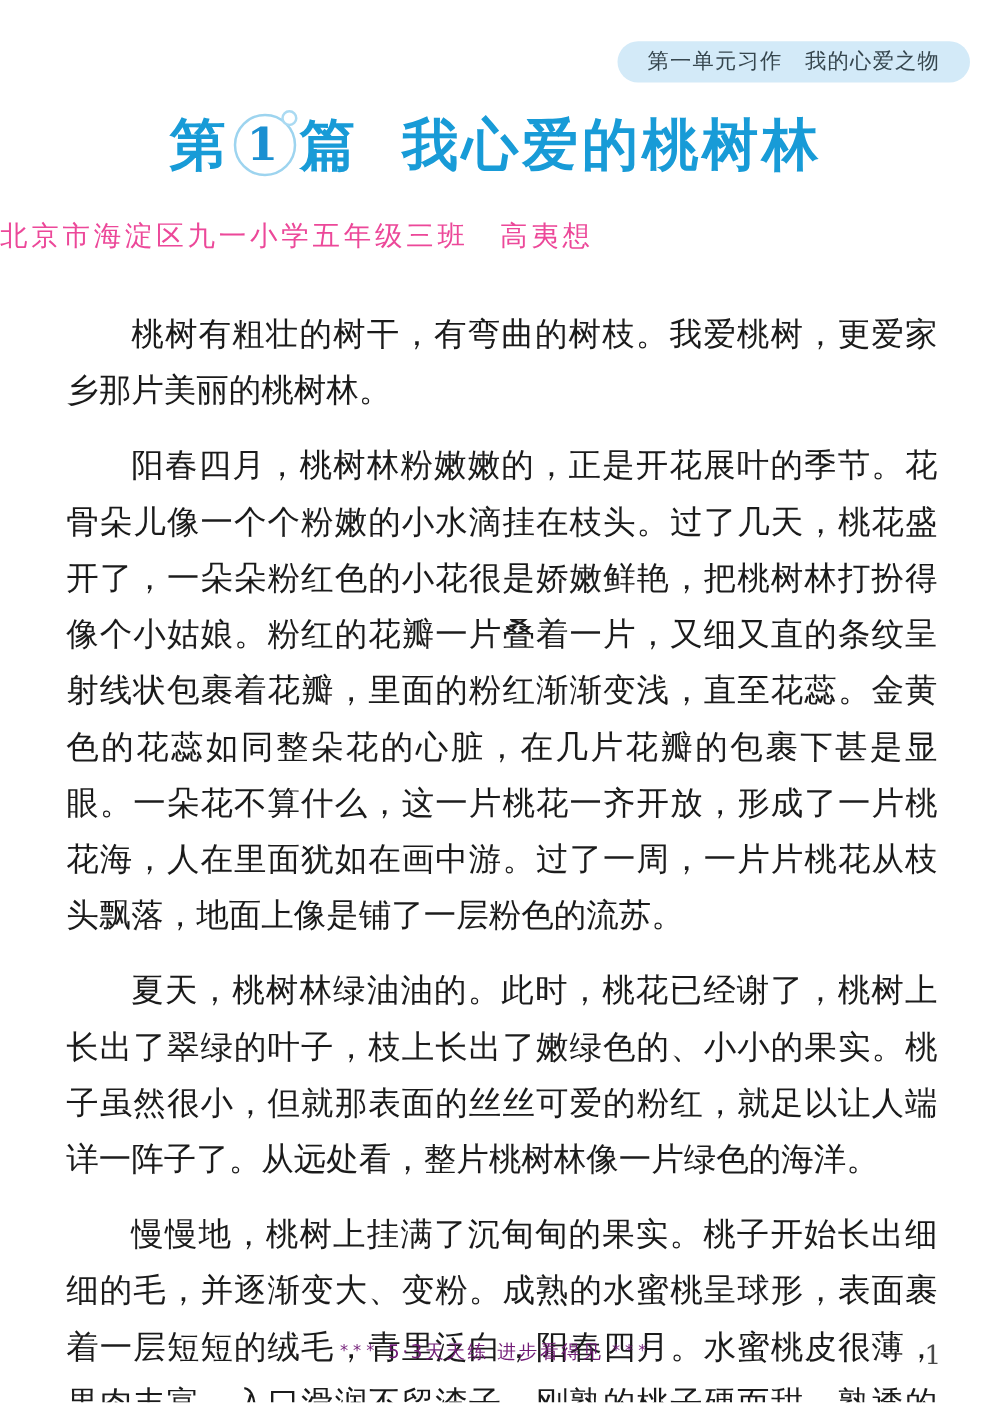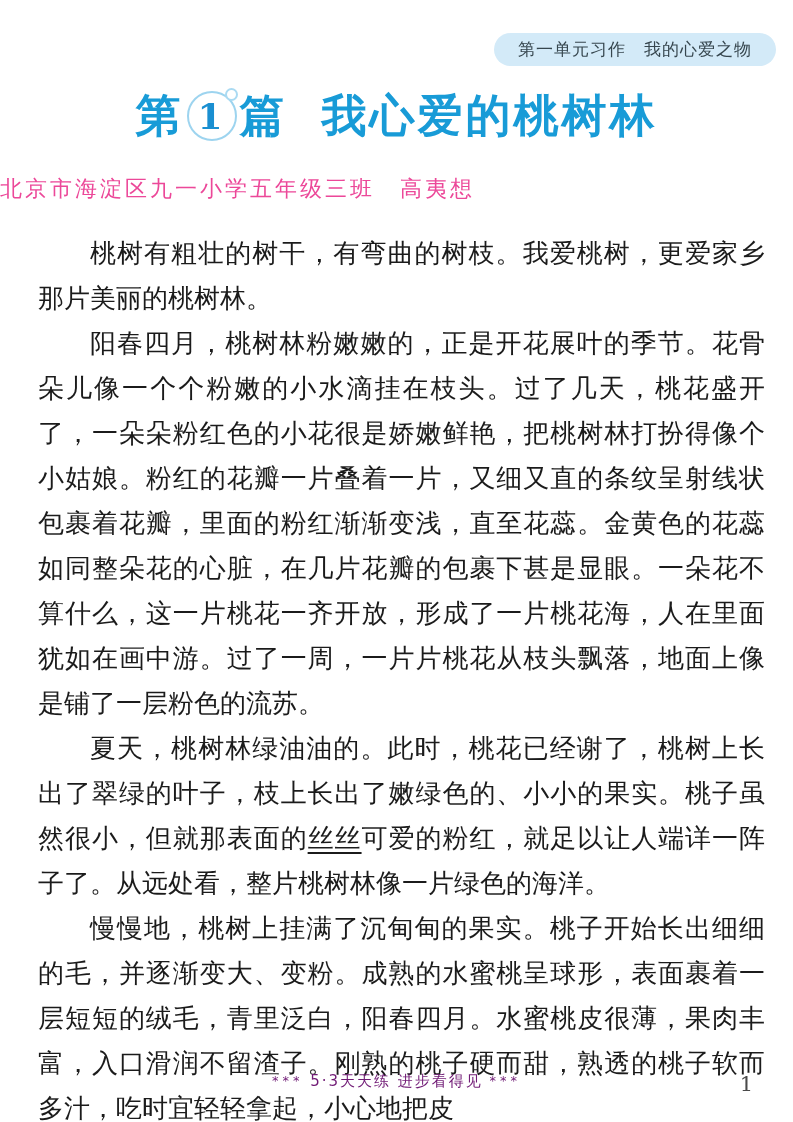--- a/index.html
+++ b/index.html
@@ -87,25 +87,24 @@
     position: absolute;
     top: 231px;
     left: 38px;
     width: 727px;
     font-size: 26px;
     line-height: 45px;
     color: #1b1b1b;
     text-align: justify;
   }
   .essay-body p.para {
-    margin: 0;
+    margin: 15px;
     text-indent: 2em;
   }
   .essay-body span.u {
-    text-decoration: underline;
     text-underline-offset: 5px;
   }
 
   
   .footer-slogan {
     position: absolute;
     bottom: 31px;
     left: 0;
     width: 100%;
     text-align: center;

